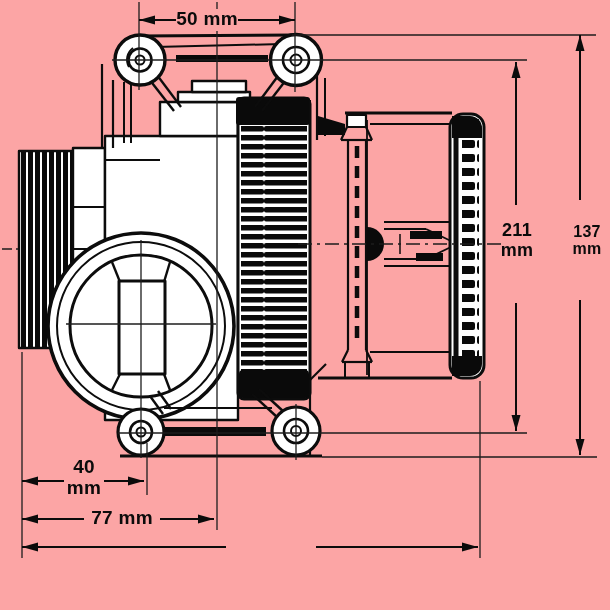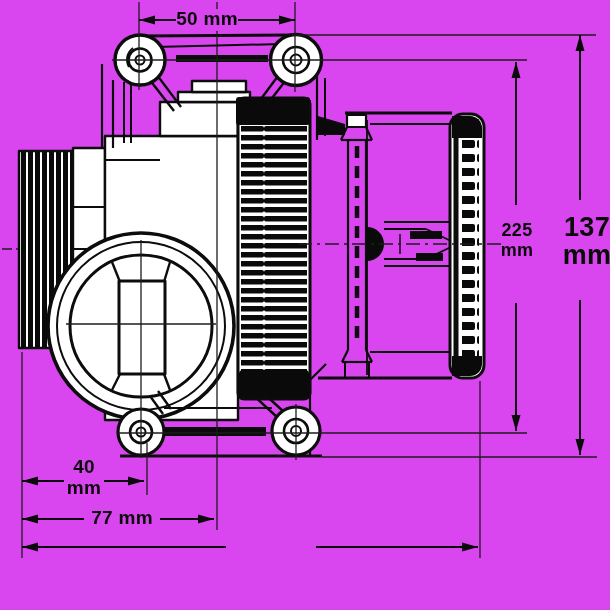--- a/index.html
+++ b/index.html
@@ -1,30 +1,30 @@
 <!DOCTYPE html>
 <html><head>
 <meta charset="utf-8">
 <style>
   html,body{margin:0;padding:0;background:#ffffff;}
   .stage{
-    position:relative;width:610px;height:610px;background:#d946ef;
+    position:relative;width:610px;height:610px;background:#fca5a5;
     font-family:"Liberation Sans", sans-serif;overflow:hidden;
   }
   .stage svg{position:absolute;left:0;top:0;}
   .dim-label{
     position:absolute;transform:translate(-50%,-50%);
     font-weight:bold;color:#0b0b0b;text-align:center;
     line-height:1.1;white-space:nowrap;letter-spacing:.3px;
     background:transparent;
   }
   .fs19{font-size:19px;}
   .fs18{font-size:18px;}
   .fs23{font-size:23px;}
-  .fs25{font-size:27px;line-height:1.04;}
+  .fs25{font-size:16px;line-height:1.04;}
 </style>
 </head>
 <body>
 
 <div class="stage">
 
   <svg width="610" height="610" viewBox="0 0 610 610">
     <defs>
       <pattern id="p-thread" width="7" height="8" patternUnits="userSpaceOnUse">
         <rect width="7" height="8" fill="#ffffff"></rect>
@@ -208,21 +208,21 @@
       <line x1="22" y1="547" x2="226" y2="547"></line>
       <line x1="316" y1="547" x2="478" y2="547"></line>
       <polygon points="22,547 38,542.5 38,551.5" stroke="none"></polygon>
       <polygon points="478,547 462,542.5 462,551.5" stroke="none"></polygon>
     </g>
   </svg>
 
   <div class="dim-label fs19" style="left:207px;top:19px;">50 mm</div>
 
   <div class="dim-label fs18" style="left:517px;top:241px;">
-    <div>225</div>
+    <div>211</div>
     <div>mm</div>
   </div>
 
   <div class="dim-label fs25" style="left:587px;top:241px;">
     <div>137</div>
     <div>mm</div>
   </div>
 
   <div class="dim-label fs19" style="left:84px;top:478px;">
     <div>40</div>

